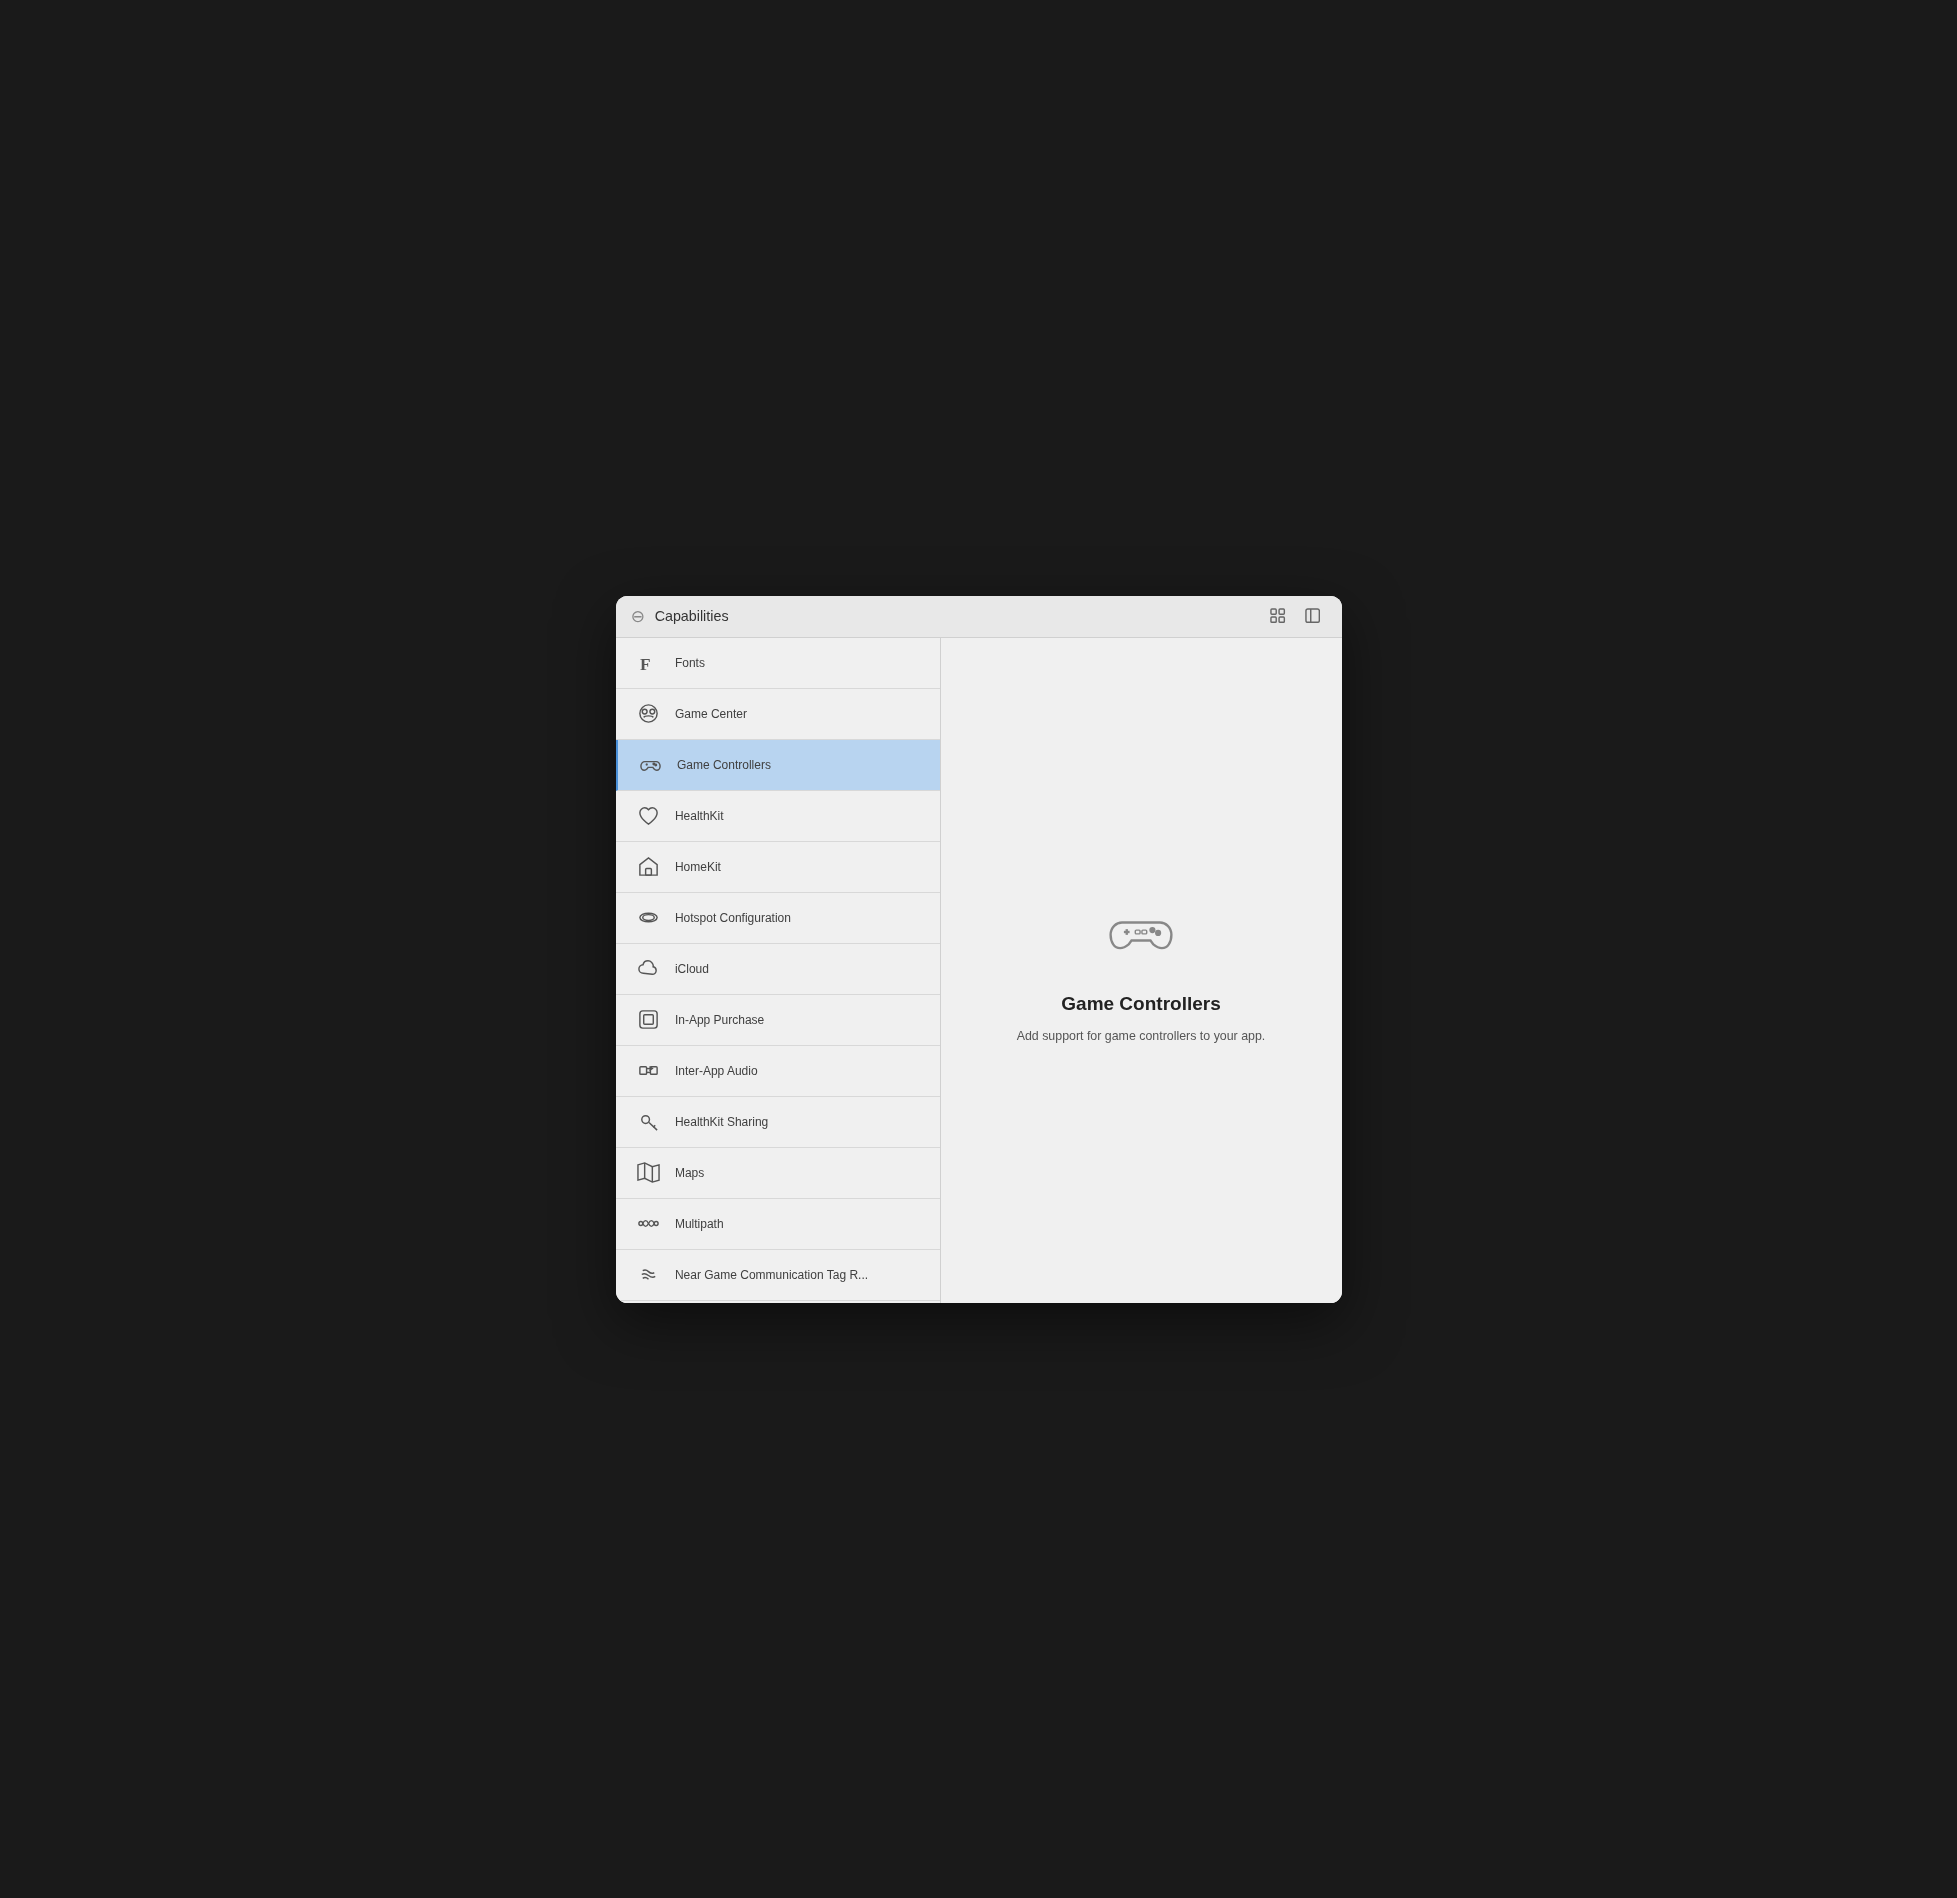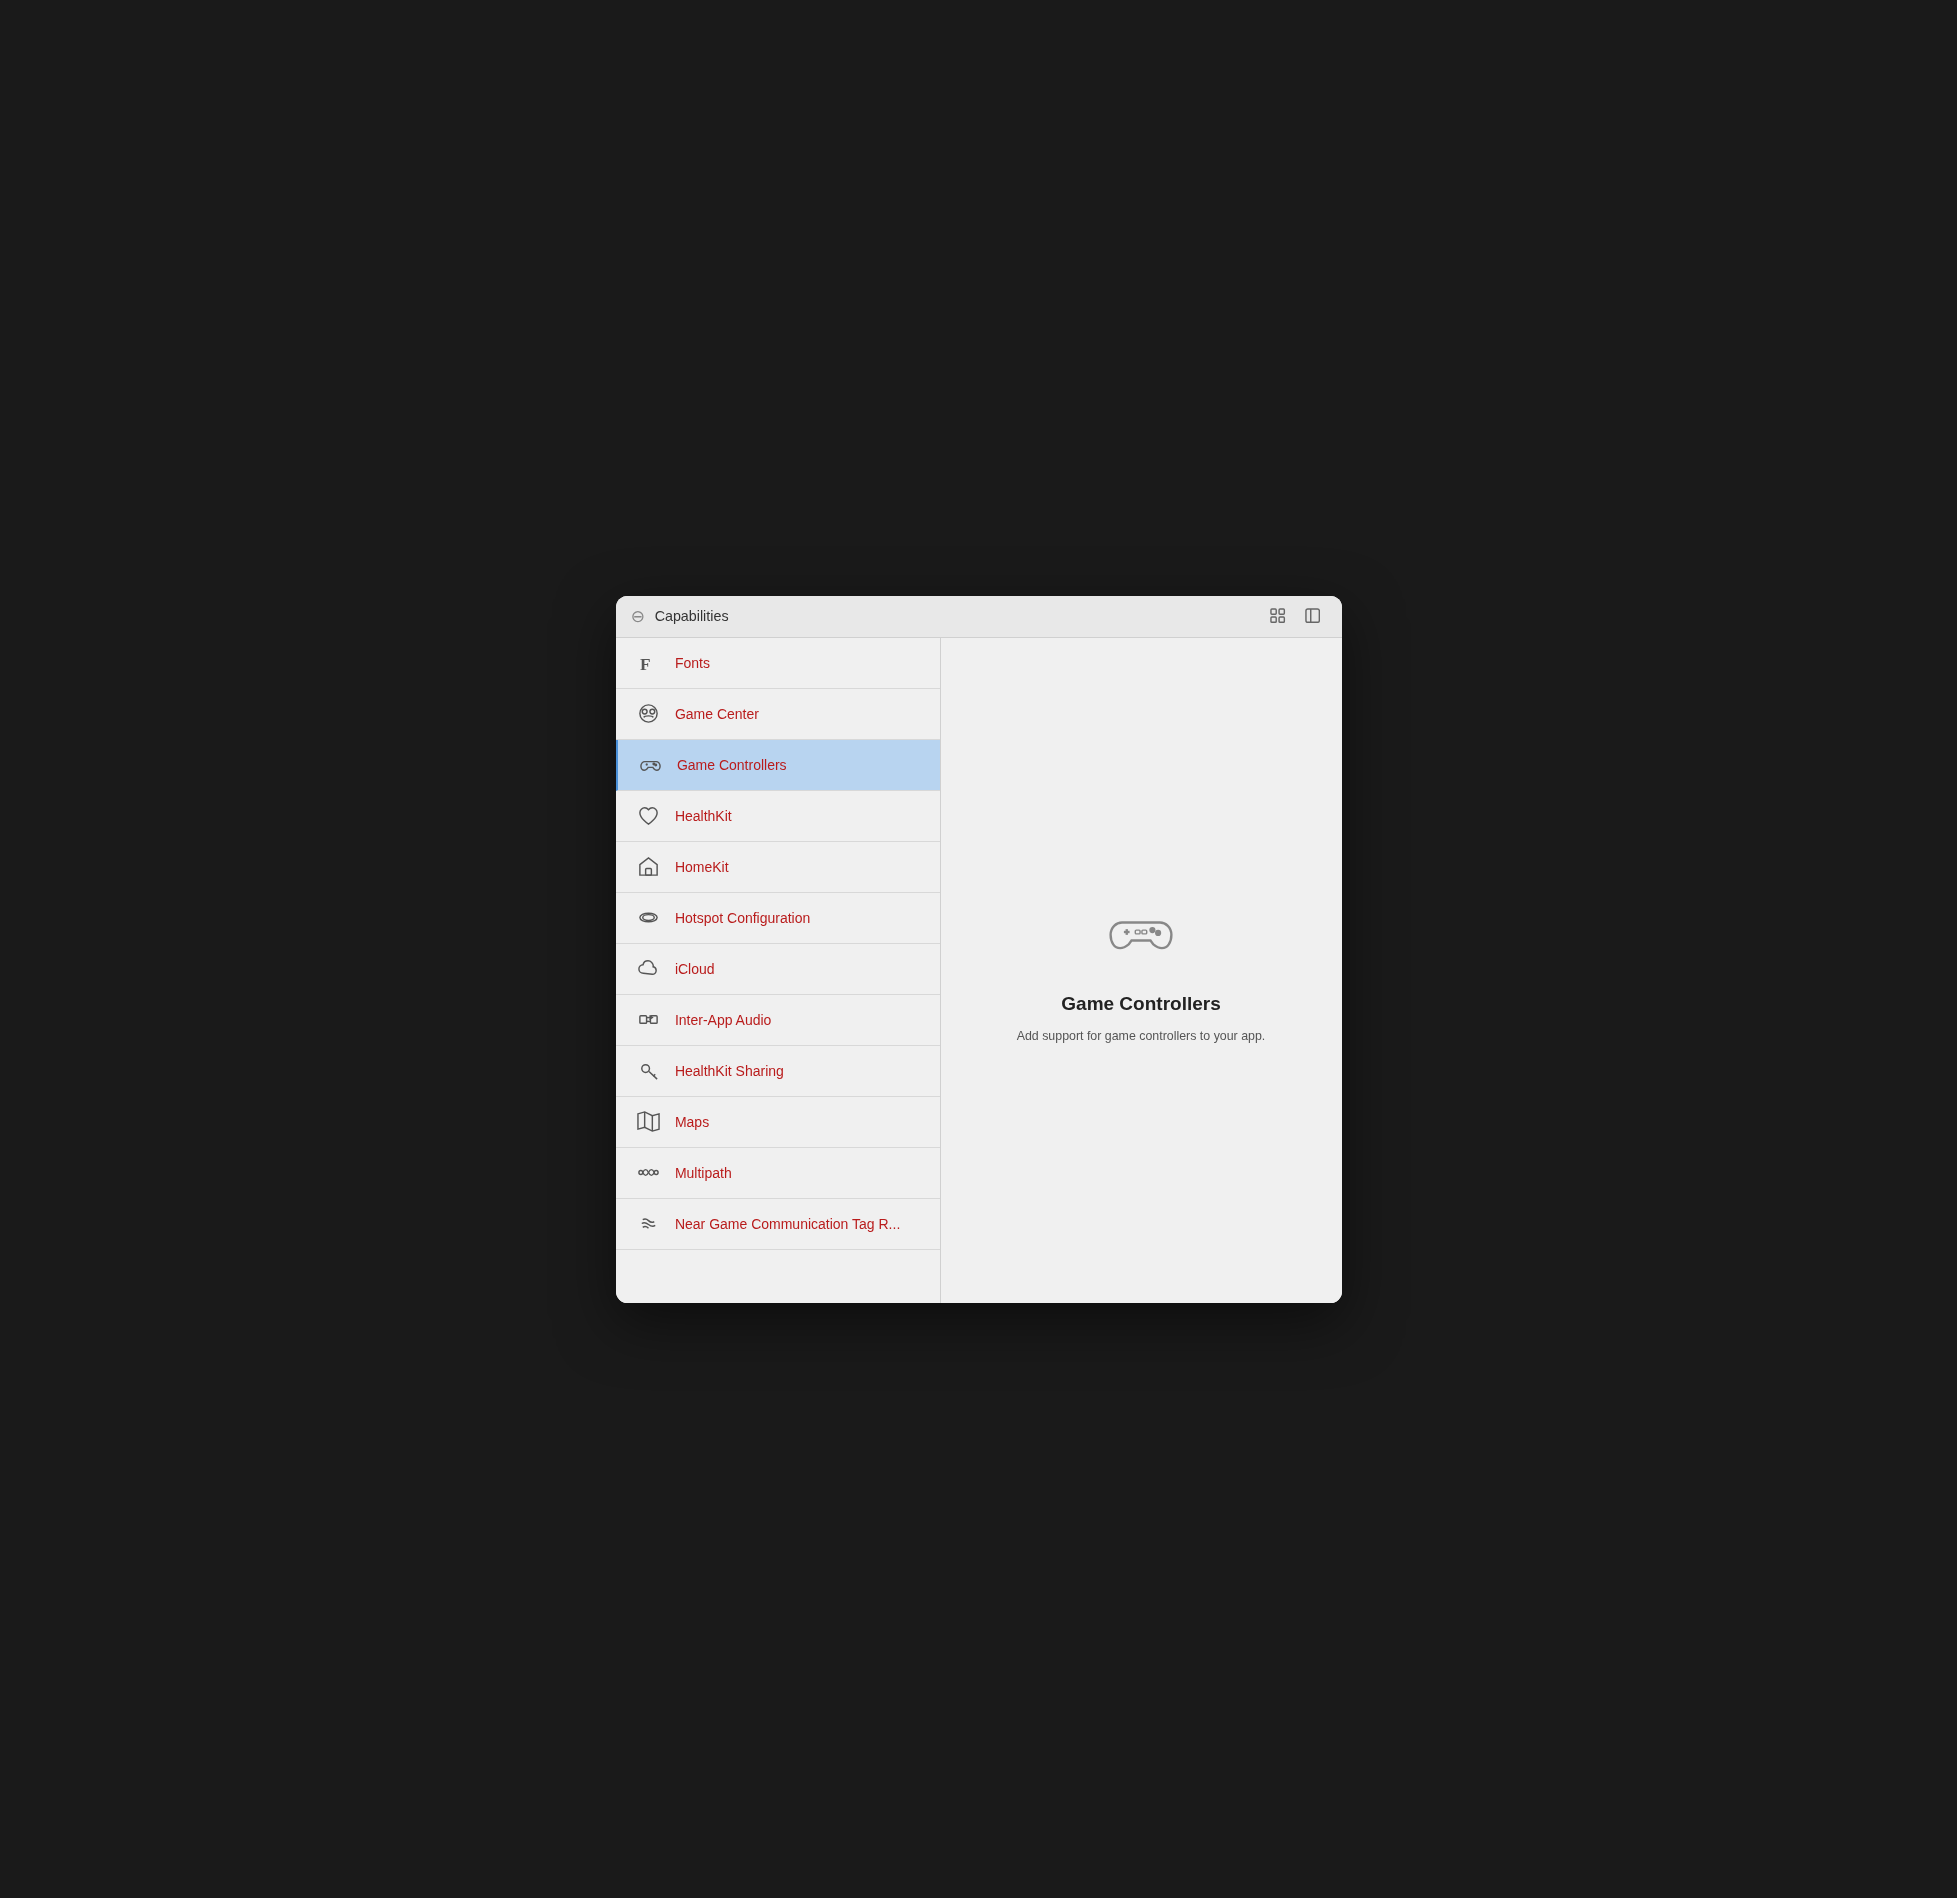--- a/index.html
+++ b/index.html
@@ -95,22 +95,22 @@
       color: #555;
     }
     .item-icon svg {
       width: 23px;
       height: 23px;
       stroke: #555;
       fill: none;
       stroke-width: 1.5;
     }
     .item-label {
-      font-size: 14px;
-      color: #b91c1c;
+      font-size: 12px;
+      color: #404040;
     }
     .detail-panel {
       flex: 1;
       background: #f0f0f0;
       display: flex;
       flex-direction: column;
       align-items: center;
       justify-content: center;
       padding: 38px;
     }
@@ -234,20 +234,29 @@
 
       <div class="sidebar-item">
         <div class="item-icon">
           <svg viewBox="0 0 24 24" stroke="#555" fill="none" stroke-width="1.5">
             <path d="M6.5 17 C4 17 2 15 2 12.5 C2 10 4 8.2 6.3 8.1 C6.8 5.8 8.8 4 11.5 4 C14.5 4 17 6.5 17 9.5 C17 9.7 17 9.9 16.9 10.1 C18.7 10.4 20 12 20 14 C20 16.2 18.2 18 16 18 L6.5 17 Z"></path>
           </svg>
         </div>
         <span class="item-label">iCloud</span>
       </div>
 
+      <div class="sidebar-item">
+        <div class="item-icon">
+          <svg viewBox="0 0 24 24" stroke="#555" fill="none" stroke-width="1.5">
+            <rect x="3" y="3" width="18" height="18" rx="3"></rect>
+            <rect x="7" y="7" width="10" height="10" rx="1"></rect>
+          </svg>
+        </div>
+        <span class="item-label">In-App Purchase</span>
+      </div>
 
       <div class="sidebar-item">
         <div class="item-icon">
           <svg viewBox="0 0 24 24" stroke="#555" fill="none" stroke-width="1.5">
             <rect x="3" y="8" width="7" height="8" rx="1"></rect>
             <rect x="14" y="8" width="7" height="8" rx="1"></rect>
             <line x1="10" y1="10" x2="14" y2="10"></line>
             <line x1="10" y1="14" x2="14" y2="14"></line>
             <polyline points="13,8 16,10 13,12"></polyline>
           </svg>

